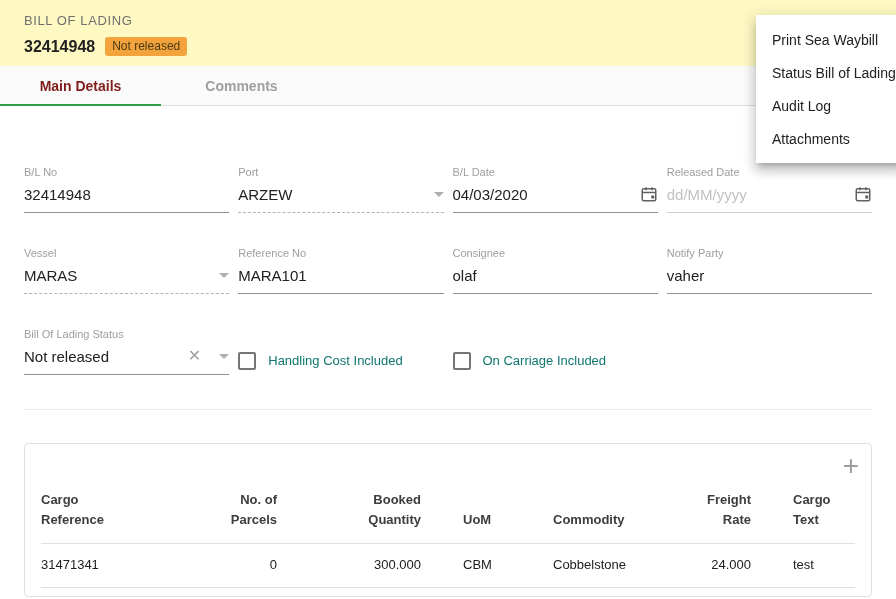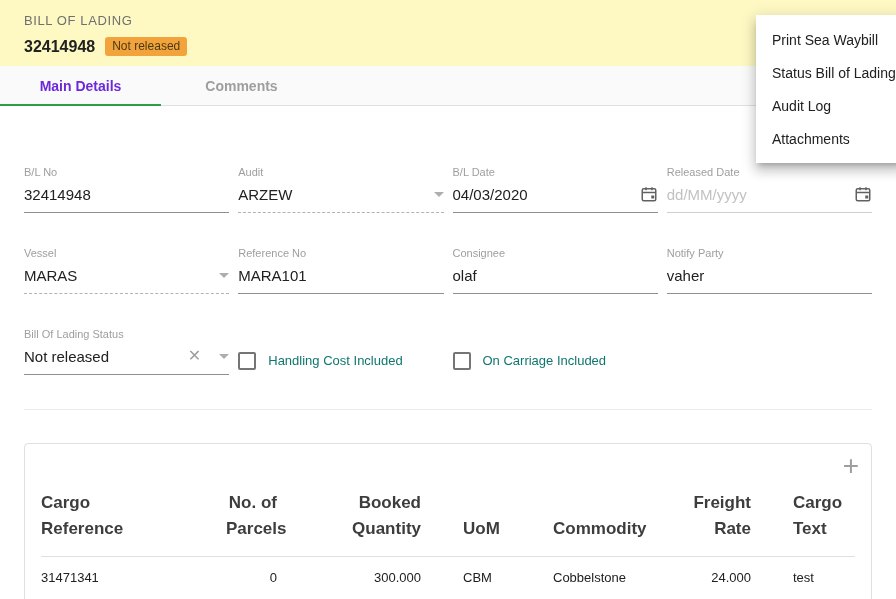--- a/index.html
+++ b/index.html
@@ -12,21 +12,21 @@
   .page-title { font-size:13px; color:#6f6f6f; letter-spacing:0.6px; }
   .num-row { display:flex; align-items:center; margin-top:9px; }
   .bl-number { font-size:16px; font-weight:bold; color:#212121; }
   .badge { margin-left:10px; background:var(--badge-bg,#f2a33c); color:var(--badge-text,#4a4a4a);
            font-size:12px; padding:2px 7px 3px; border-radius:3px; }
 
   
   .tabs { background:#fafafa; display:flex; height:40px; border-bottom:1px solid #e0e0e0; }
   .tab { width:161px; display:flex; align-items:center; justify-content:center;
          font-size:14px; color:#9e9e9e; cursor:pointer; position:relative; font-weight:bold; }
-  .tab.active { color:#6d28d9; }
+  .tab.active { color:#7f1d1d; }
   .tab.active::after { content:""; position:absolute; left:0; right:0; bottom:-1px; height:2px;
                        background:var(--accent,#2f9e44); }
 
   
   .form { padding:60px 24px 0; }
   .field-row { display:grid; grid-template-columns:repeat(4,1fr); column-gap:9px; margin-bottom:34px; }
   .field label { display:block; font-size:11px; color:#9e9e9e; margin-bottom:7px; }
   .control { display:flex; align-items:center; justify-content:space-between;
              padding-bottom:9px; min-height:28px; font-size:15px; color:#212121; }
   .u-solid  { border-bottom:1px solid #8f8f8f; }
@@ -46,21 +46,21 @@
 
   .section-divider { border-top:1px solid #ececec; margin-top:29px; }
 
   
   .card { position:relative; margin:33px 24px 0; border:1px solid #e0e0e0; border-radius:4px;
           padding:12px 16px 8px; }
   .add-btn { position:absolute; top:8px; right:12px; background:none; border:none; cursor:pointer;
              font-size:28px; font-weight:300; color:#9e9e9e; line-height:1; font-family:inherit; }
   .cargo-grid { display:grid; grid-template-columns:185px 51px 144px 132px 130px 68px 1fr; }
   .cargo-head { margin-top:34px; align-items:end; }
-  .th { font-size:17px; font-weight:bold; color:#3d3d3d; white-space:pre-line;
+  .th { font-size:13px; font-weight:bold; color:#3d3d3d; white-space:pre-line;
         padding:0 0 13px; border-bottom:1px solid #e0e0e0; line-height:1.55; }
   .td { font-size:13px; color:#212121; padding:13px 0 15px; border-bottom:1px solid #e0e0e0; }
   .c2,.c3,.c6 { text-align:right; }
   .c4 { padding-left:42px; }
   .c7 { padding-left:42px; }
 
   
   .menu { position:absolute; top:15px; left:736px; width:148px; background:#fff; border-radius:0;
           padding:8px 0;
           box-shadow:0 5px 5px -3px rgba(0,0,0,.2), 0 8px 10px 1px rgba(0,0,0,.14), 0 3px 14px 2px rgba(0,0,0,.12);margin-left:20px; }
@@ -92,21 +92,21 @@
   <div class="form">
 
     <div class="field-row">
       <div class="field">
         <label>B/L No</label>
         <div class="control u-solid">
           <span>32414948</span>
         </div>
       </div>
       <div class="field">
-        <label>Audit</label>
+        <label>Port</label>
         <div class="control u-dashed">
           <span>ARZEW</span>
           <span class="chevron"></span>
         </div>
       </div>
       <div class="field">
         <label>B/L Date</label>
         <div class="control u-solid">
           <span>04/03/2020</span>
           <button class="cal-btn">

